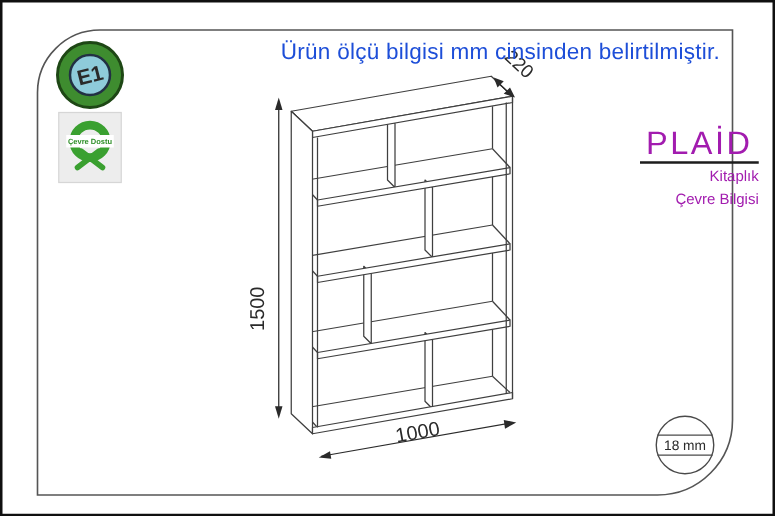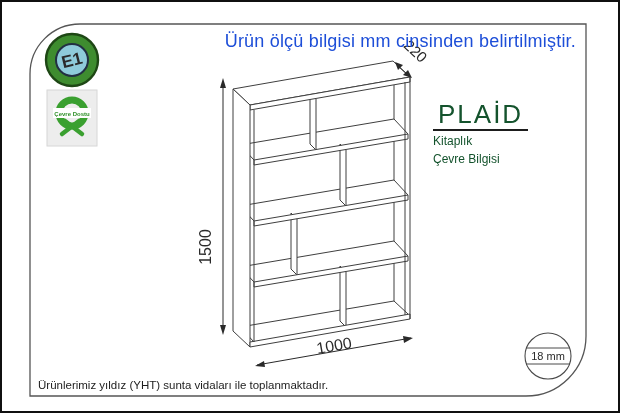--- a/index.html
+++ b/index.html
@@ -11,22 +11,22 @@
     box-sizing:border-box;
     font-family:"Liberation Sans", sans-serif;
     overflow:hidden;
   }
   .drawing-svg{position:absolute;left:0;top:0;}
   .top-note{
     position:absolute;top:29px;right:42px;
     font-size:18px;color:#1d4ed8;letter-spacing:0.2px;
   }
   .title-block{
-    position:absolute;left:431px;top:99px;width:144px;
-    text-align:left;color:#14532d;
+    position:absolute;left:461px;top:99px;width:144px;
+    text-align:right;color:#a21caf;
   }
   .brand{
     display:inline-block;
     font-size:26px;letter-spacing:2px;
     padding:0 5px 1px 5px;
     border-bottom:2px solid #1d1d1d;
     line-height:1.05;
   }
   .brand-sub{font-size:12px;margin-top:3px;line-height:1.25;}
   .bottom-note{
@@ -137,14 +137,13 @@
   </svg>
 
   <div class="top-note">Ürün ölçü bilgisi mm cinsinden belirtilmiştir.</div>
 
   <div class="title-block">
     <div class="brand">PLAİD</div>
     <div class="brand-sub">Kitaplık</div>
     <div class="brand-sub">Çevre Bilgisi</div>
   </div>
 
-  <div class="bottom-note">Ürünlerimiz yıldız (YHT) sunta vidaları ile toplanmaktadır.</div>
 </div>
 
 </body></html>

